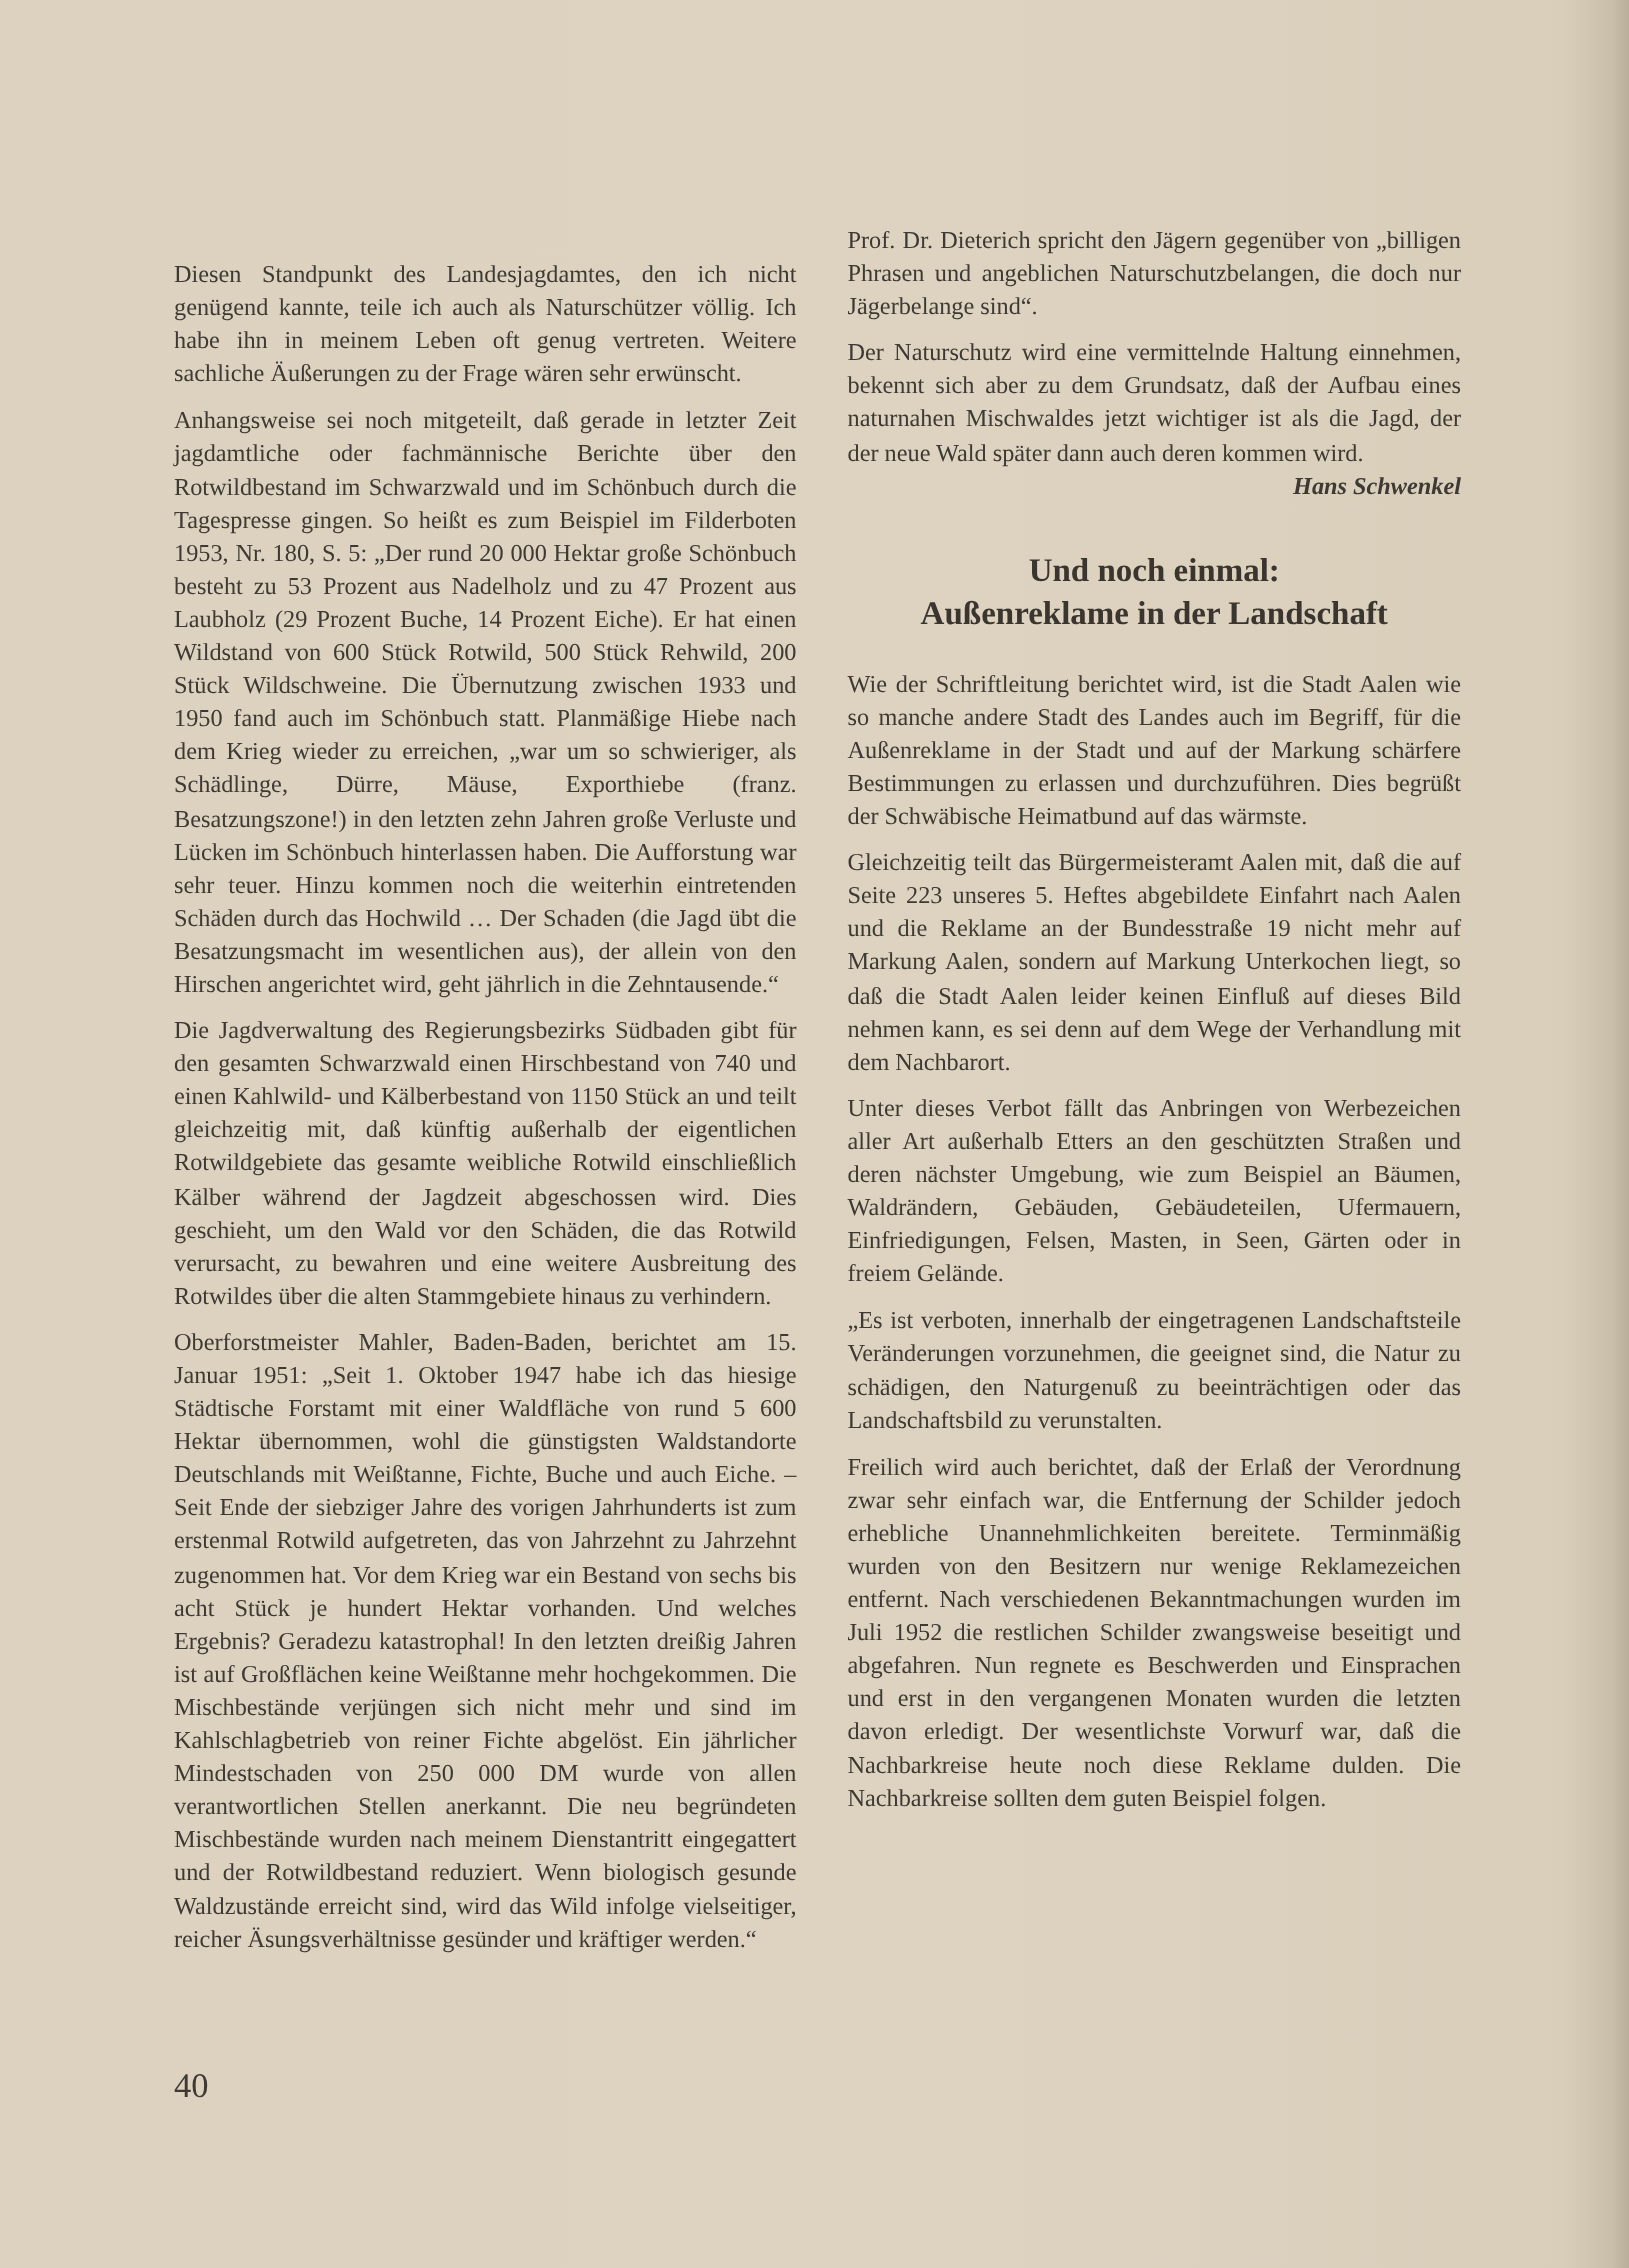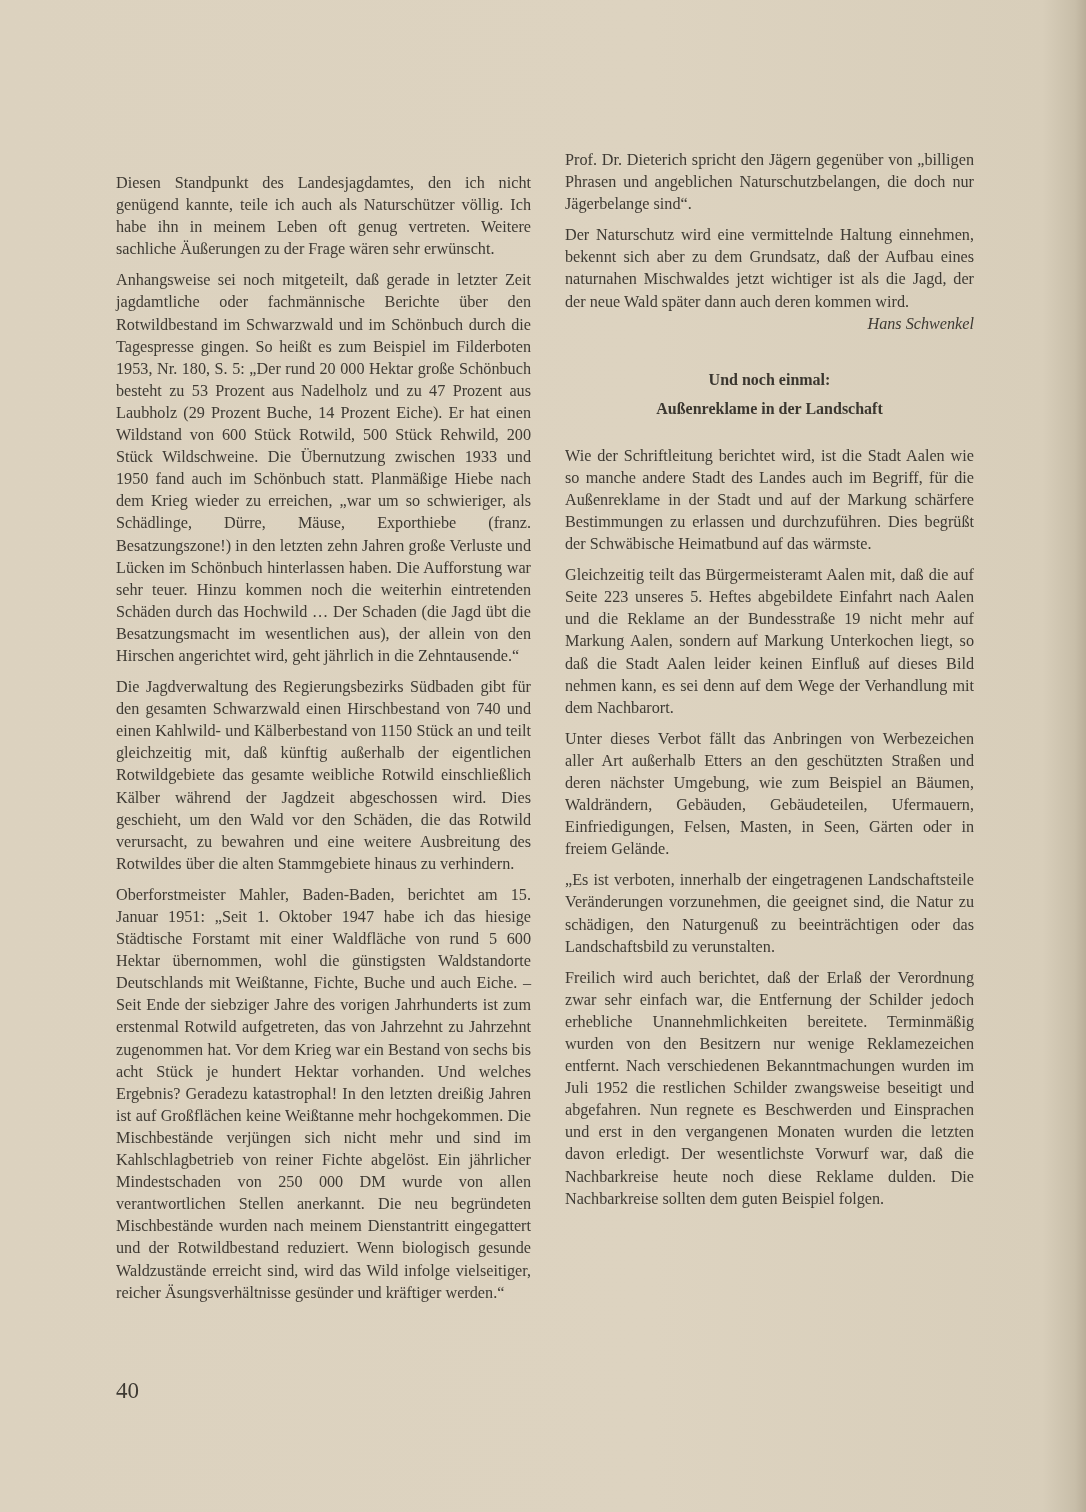--- a/index.html
+++ b/index.html
@@ -25,21 +25,21 @@
     .col p { margin: 0 0 9px 0; }
     .it { }
     .sig-line { position: relative; }
     .signature {
       position: absolute; right: 0; top: 0;
       font-style: italic;
     }
     .heading {
       margin: 52px 0 22px 0;
       text-align: center;
-      font-size: 16px;
+      font-size: 22px;
       line-height: 29px;
       color: #3a362f;
     }
     .heading span { display: block; }
     .pagenum {
       position: absolute; left: 116px; top: 1378px;
       font-size: 23px; color: #3e3a33;
     }
   </style>
 </head>
@@ -49,21 +49,21 @@
 
   <div class="col col-left">
     <p>Diesen Standpunkt des Landesjagdamtes, den ich nicht genügend kannte, teile ich auch als Naturschützer völlig. Ich habe ihn in meinem Leben oft genug vertreten. Weitere sachliche Äußerungen zu der Frage wären sehr erwünscht.</p>
     <p><span>Anhangsweise sei noch mitgeteilt, daß gerade in letzter Zeit jagdamtliche oder fachmännische Berichte über den Rotwildbestand im Schwarzwald und im Schönbuch durch die Tagespresse gingen. So heißt es zum Beispiel im Filderboten 1953, Nr. 180, S. 5: „Der rund 20 000 Hektar große Schönbuch besteht zu 53 Prozent aus Nadelholz und zu 47 Prozent aus Laubholz (29 Prozent Buche, 14 Prozent Eiche). Er hat einen Wildstand von 600 Stück Rotwild, 500 Stück Rehwild, 200 Stück Wildschweine. Die Übernutzung zwischen 1933 und 1950 fand auch im Schönbuch statt. Planmäßige Hiebe nach dem Krieg wieder zu erreichen, „war um so schwieriger, als Schädlinge, Dürre, Mäuse, Exporthiebe (franz. Besatzungszone!) in den letzten zehn Jahren große Verluste und Lücken im Schönbuch hinterlassen haben. Die Aufforstung war sehr teuer. </span><span class="it">Hinzu kommen noch die weiterhin eintretenden Schäden durch das Hochwild … Der Schaden</span><span> (die Jagd übt die Besatzungsmacht im wesentlichen aus), </span><span class="it">der allein von den Hirschen angerichtet wird, geht jährlich in die Zehntausende.“</span></p>
     <p>Die Jagdverwaltung des Regierungsbezirks Südbaden gibt für den gesamten Schwarzwald einen Hirschbestand von 740 und einen Kahlwild- und Kälberbestand von 1150 Stück an und teilt gleichzeitig mit, daß künftig außerhalb der eigentlichen Rotwildgebiete das gesamte weibliche Rotwild einschließlich Kälber während der Jagdzeit abgeschossen wird. Dies geschieht, um den Wald vor den Schäden, die das Rotwild verursacht, zu bewahren und eine weitere Ausbreitung des Rotwildes über die alten Stammgebiete hinaus zu verhindern.</p>
     <p>Oberforstmeister Mahler, Baden-Baden, berichtet am 15. Januar 1951: „Seit 1. Oktober 1947 habe ich das hiesige Städtische Forstamt mit einer Waldfläche von rund 5 600 Hektar übernommen, wohl die günstigsten Waldstandorte Deutschlands mit Weißtanne, Fichte, Buche und auch Eiche. – Seit Ende der siebziger Jahre des vorigen Jahrhunderts ist zum erstenmal Rotwild aufgetreten, das von Jahrzehnt zu Jahrzehnt zugenommen hat. Vor dem Krieg war ein Bestand von sechs bis acht Stück je hundert Hektar vorhanden. Und welches Ergebnis? Geradezu katastrophal! In den letzten dreißig Jahren ist auf Großflächen keine Weißtanne mehr hochgekommen. Die Mischbestände verjüngen sich nicht mehr und sind im Kahlschlagbetrieb von reiner Fichte abgelöst. Ein jährlicher Mindestschaden von 250 000 DM wurde von allen verantwortlichen Stellen anerkannt. Die neu begründeten Mischbestände wurden nach meinem Dienstantritt eingegattert und der Rotwildbestand reduziert. Wenn biologisch gesunde Waldzustände erreicht sind, wird das Wild infolge vielseitiger, reicher Äsungsverhältnisse gesünder und kräftiger werden.“</p>
   </div>
 
   <div class="col col-right">
     <p>Prof. Dr. Dieterich spricht den Jägern gegenüber von „billigen Phrasen und angeblichen Naturschutzbelangen, die doch nur Jägerbelange sind“.</p>
-    <p class="sig-line"><span>Der Naturschutz wird eine vermittelnde Haltung einnehmen, bekennt sich aber zu dem Grundsatz, daß der Aufbau eines naturnahen Mischwaldes jetzt wichtiger ist als die Jagd, der der neue Wald später dann auch deren kommen wird.</span><span class="signature" style="position:static;float:right;">Hans Schwenkel</span></p>
+    <p class="sig-line"><span>Der Naturschutz wird eine vermittelnde Haltung einnehmen, bekennt sich aber zu dem Grundsatz, daß der Aufbau eines naturnahen Mischwaldes jetzt wichtiger ist als die Jagd, der der neue Wald später dann auch deren kommen wird.</span><span class="signature" style="position:static;float:right;font-weight:bold;">Hans Schwenkel</span></p>
 
     <h2 class="heading">
       <span>Und noch einmal:</span>
       <span>Außenreklame in der Landschaft</span>
     </h2>
 
     <p>Wie der Schriftleitung berichtet wird, ist die Stadt Aalen wie so manche andere Stadt des Landes auch im Begriff, für die Außenreklame in der Stadt und auf der Markung schärfere Bestimmungen zu erlassen und durchzuführen. Dies begrüßt der Schwäbische Heimatbund auf das wärmste.</p>
     <p>Gleichzeitig teilt das Bürgermeisteramt Aalen mit, daß die auf Seite 223 unseres 5. Heftes abgebildete Einfahrt nach Aalen und die Reklame an der Bundesstraße 19 nicht mehr auf Markung Aalen, sondern auf Markung Unterkochen liegt, so daß die Stadt Aalen leider keinen Einfluß auf dieses Bild nehmen kann, es sei denn auf dem Wege der Verhandlung mit dem Nachbarort.</p>
     <p>Unter dieses Verbot fällt das Anbringen von Werbezeichen aller Art außerhalb Etters an den geschützten Straßen und deren nächster Umgebung, wie zum Beispiel an Bäumen, Waldrändern, Gebäuden, Gebäudeteilen, Ufermauern, Einfriedigungen, Felsen, Masten, in Seen, Gärten oder in freiem Gelände.</p>
     <p>„Es ist verboten, innerhalb der eingetragenen Landschaftsteile Veränderungen vorzunehmen, die geeignet sind, die Natur zu schädigen, den Naturgenuß zu beeinträchtigen oder das Landschaftsbild zu verunstalten.</p>

